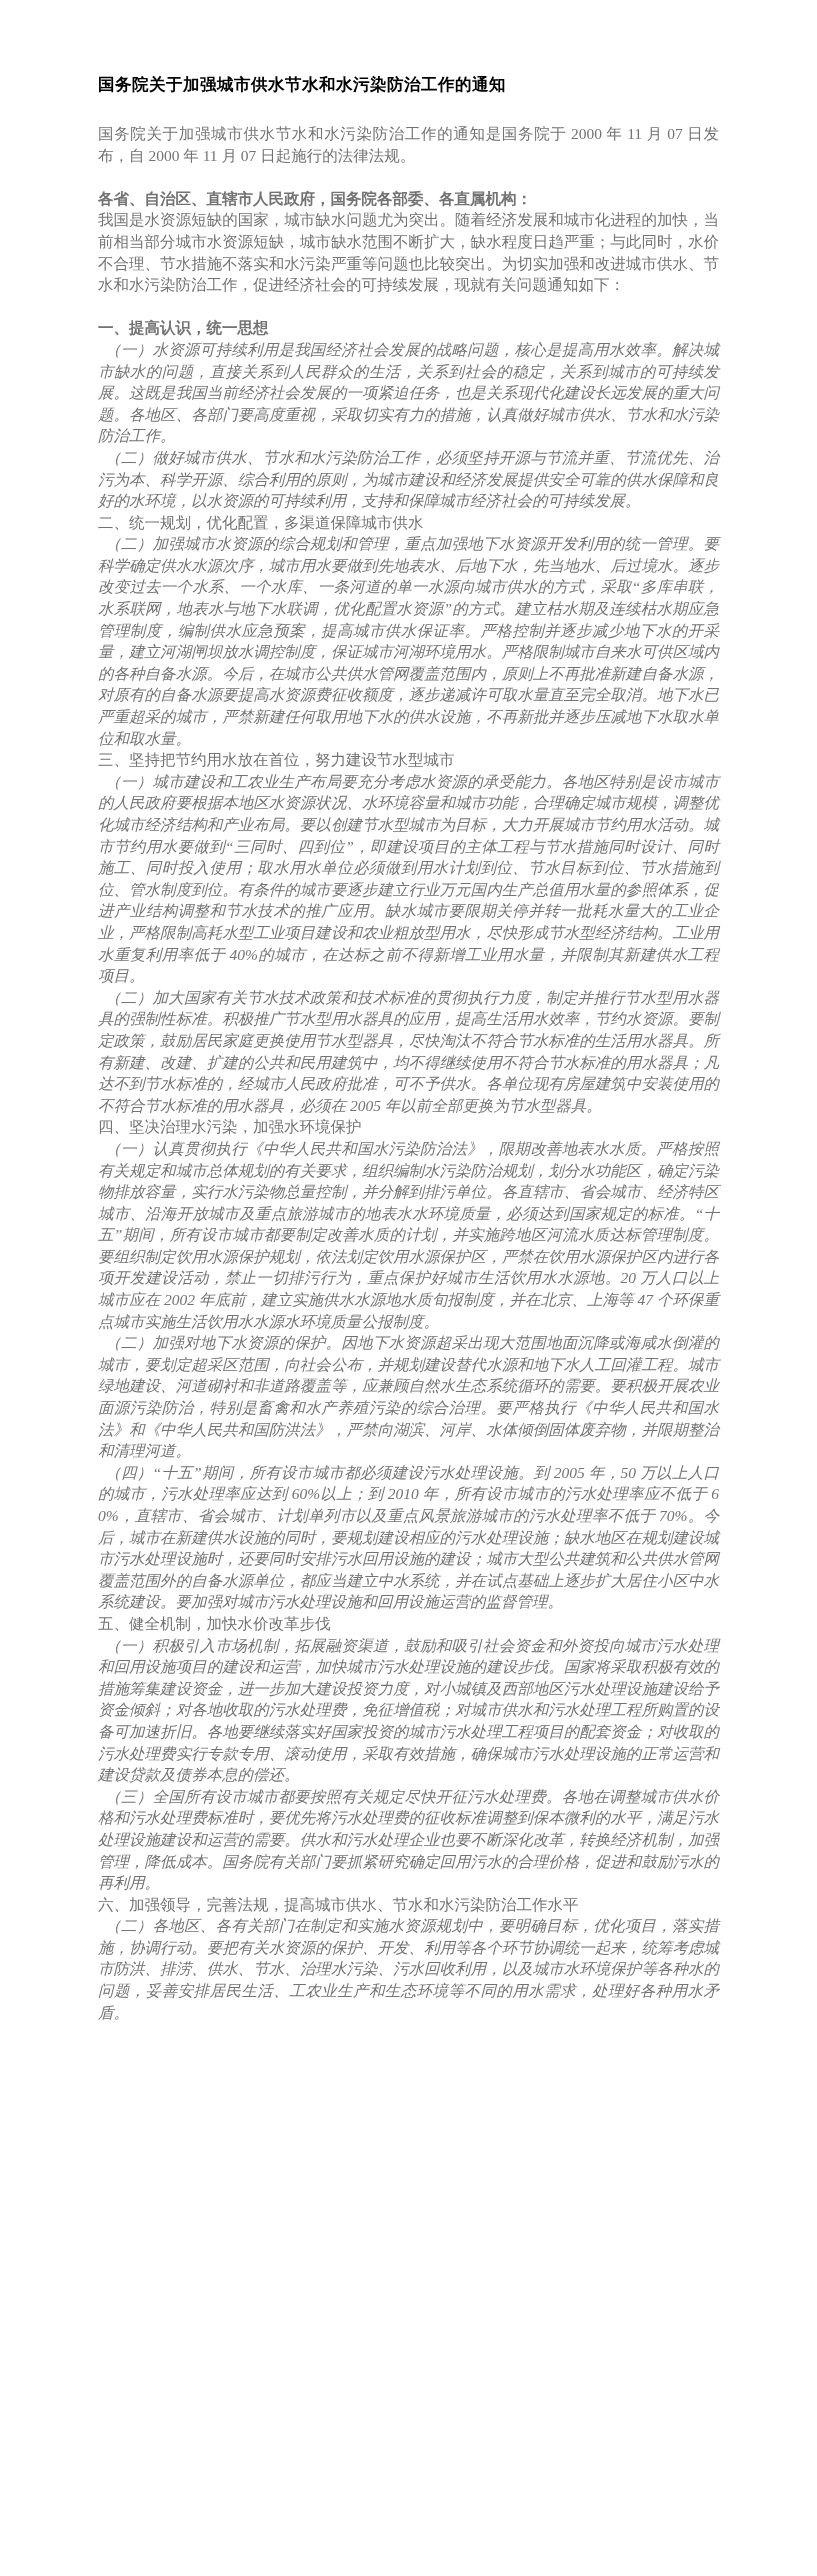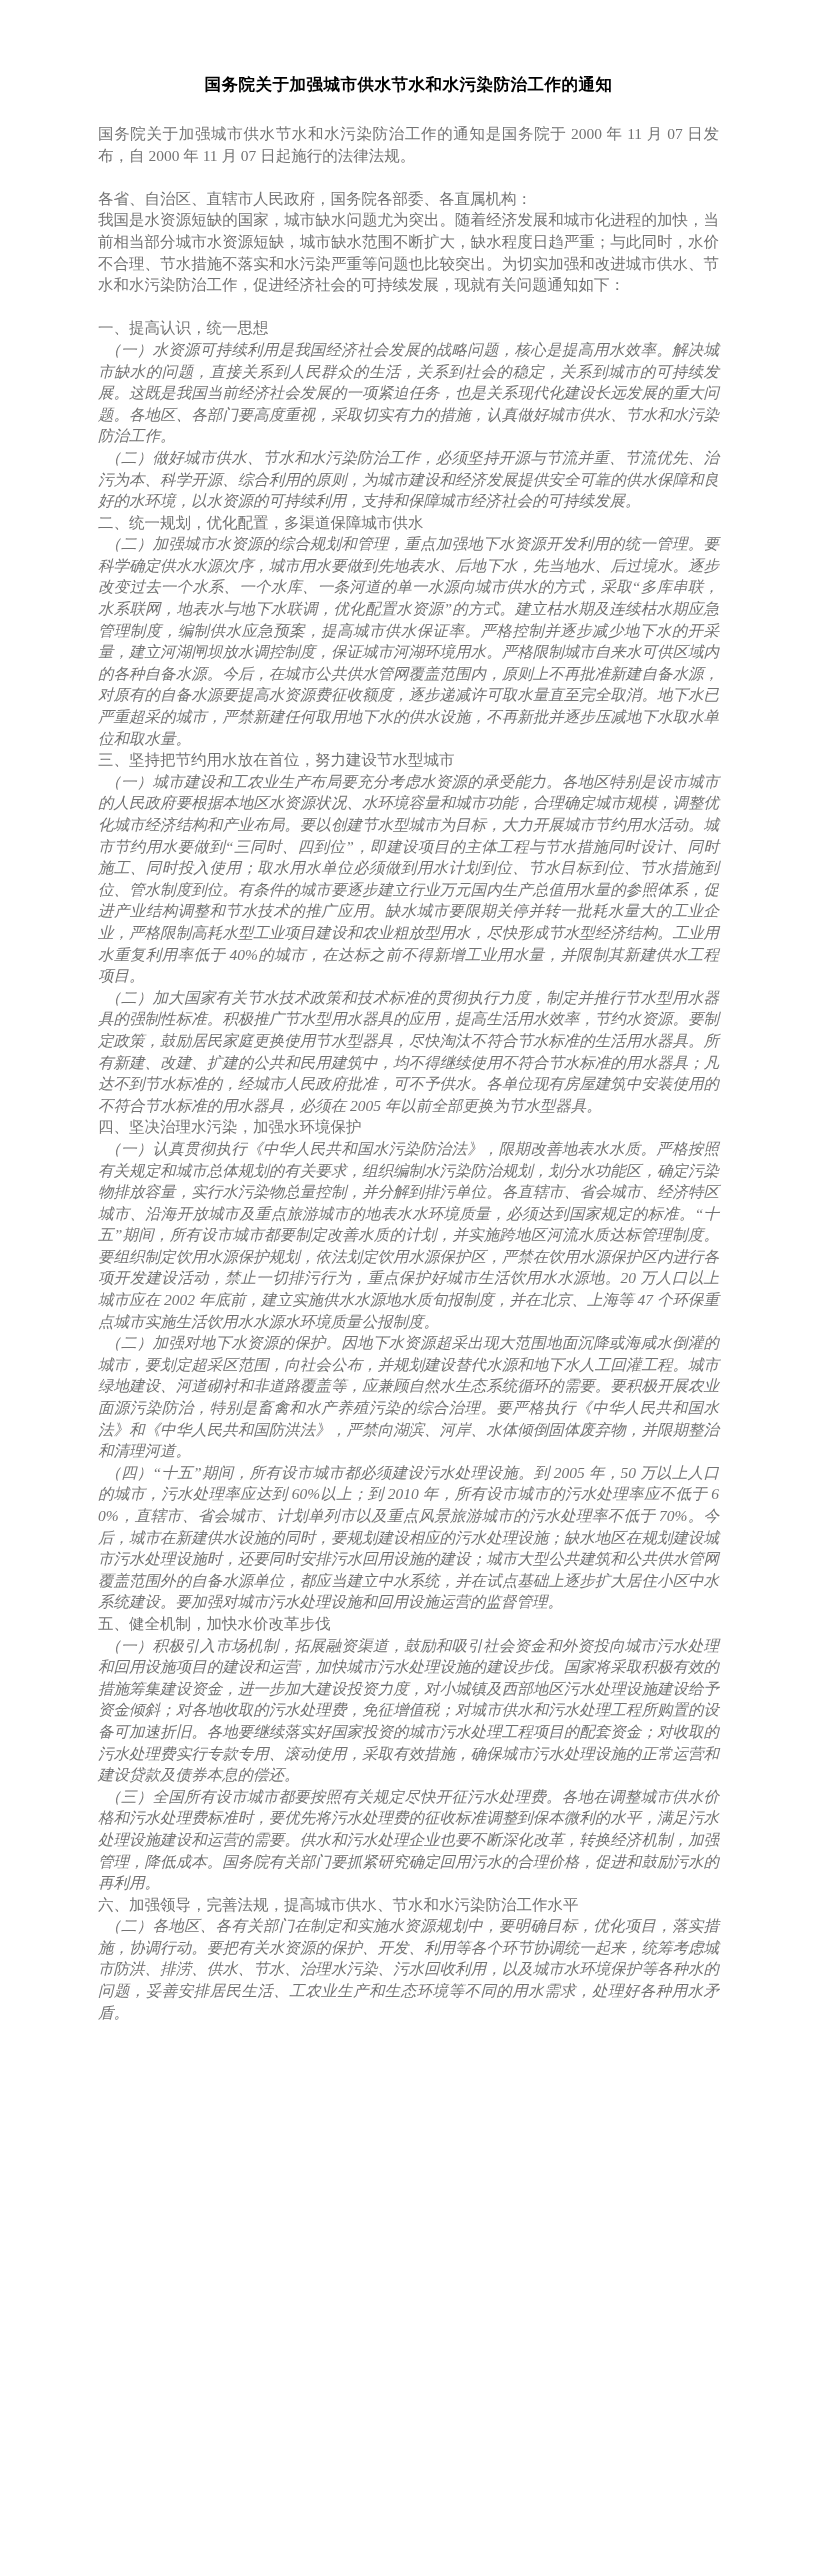--- a/index.html
+++ b/index.html
@@ -19,35 +19,35 @@
     color: #000000;
   }
   .content {
     box-sizing: border-box;
     padding: 73px 99px 52px 98px;
   }
   .doc-title {
     font-size: 16.5px;
     font-weight: 700;
     line-height: 23px;
-    text-align: center;
     margin: 0 0 27px 0;
     letter-spacing: 0.5px;
   }
   .para {
     font-size: 15.5px;
     line-height: 21.6px;
     margin: 0;
     text-align: justify;
     text-justify: inter-ideograph;
     word-break: break-all;
     color: #737373;
   }
   .gap-before {
     margin-top: 21.6px;
+    font-weight: bold;
   }
   .item {
     text-indent: 7.2px;
     font-style: italic;
   }
   section { display: block; }
 </style>
 </head>
 <body>
 

